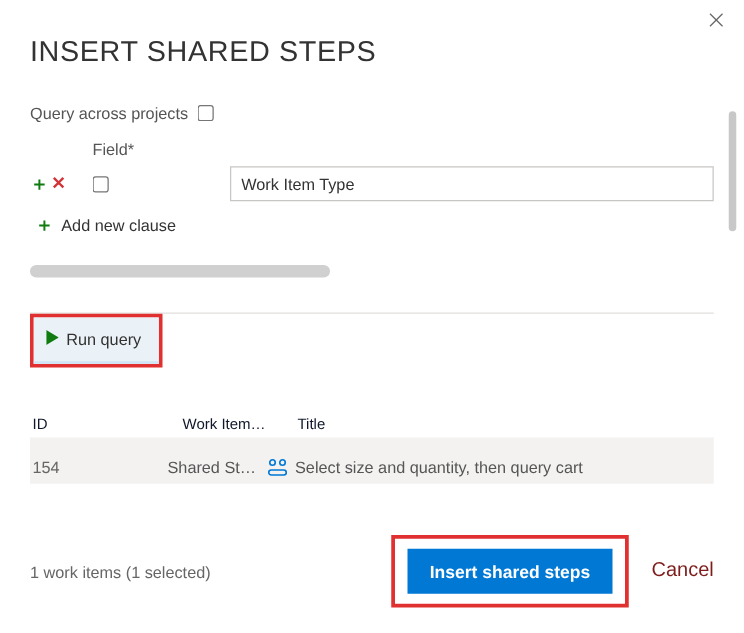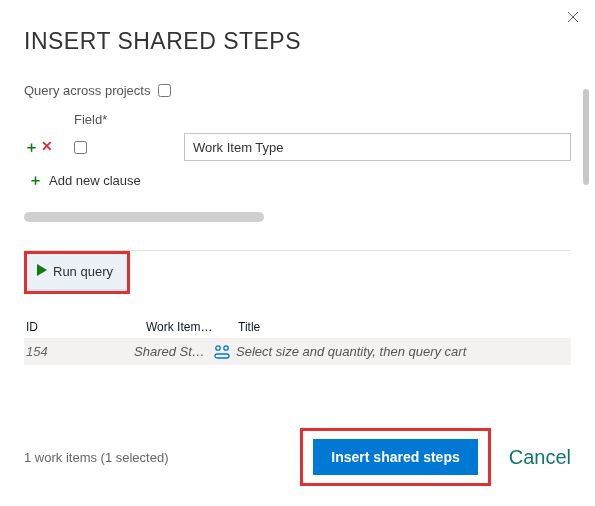--- a/index.html
+++ b/index.html
@@ -117,21 +117,21 @@
   .hrule {
     border: none;
     border-top: 1px solid #e1dfdd;
     margin: 0 0 0 0;
   }
   .run-query-wrap {
     border: 3px solid #e03030;
     display: inline-block;
     padding: 0;
     margin-top: 0;
-    margin-bottom: 4px;
+    margin-bottom: 16px;
   }
   .run-query {
     display: flex;
     align-items: center;
     gap: 6px;
     font-size: 13px;
     padding: 10px 14px 10px 10px;
     background: #eaf2f8;
     cursor: pointer;
     border-bottom: 2px solid #cfe5f5;
@@ -149,23 +149,22 @@
     gap: 12px;
   }
   .c-id { width: 72px; }
   .c-wi { width: 80px; margin-left: 36px; }
   .c-title { flex: 1; }
   .table-row {
     display: flex;
     align-items: center;
     font-size: 13px;
     background: #f3f2f1;
-    padding: 6px 0 6px 2px;
+    padding: 16px 0 6px 2px;
     color: #555;
-    font-style: italic;
   }
   .table-row .c-id { color: #666; }
   .table-row .c-title {
     display: flex;
     align-items: center;
     gap: 6px;
   }
   .steps-icon {
     display: inline-flex;
     width: 16px;
@@ -200,22 +199,22 @@
     border: none;
     font-size: 14px;
     font-weight: 600;
     padding: 10px 18px;
     cursor: pointer;
     font-family: inherit;
   }
   .btn-cancel {
     background: none;
     border: none;
-    font-size: 20px;
-    color: #0f766e;
+    font-size: 16px;
+    color: #7f1d1d;
     cursor: pointer;
     font-family: inherit;
   }
 </style>
 </head>
 <body>
 
 <div class="dialog">
 
   <button class="close-btn">

